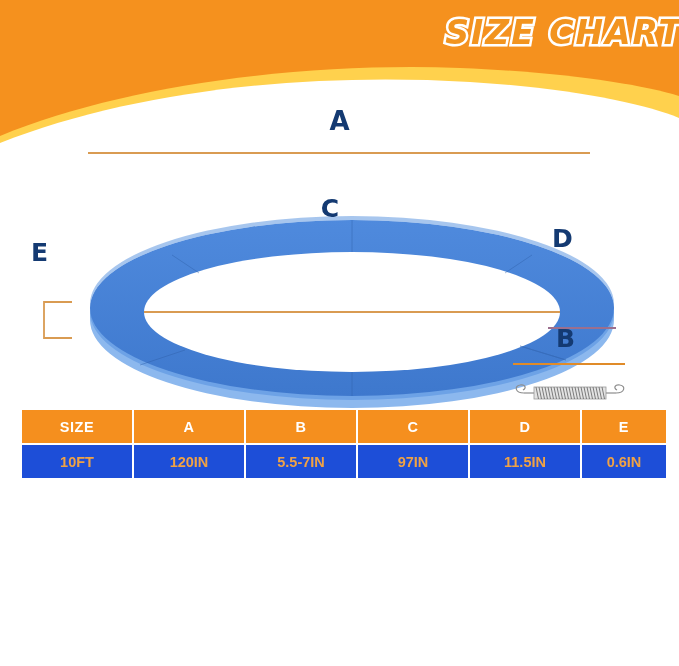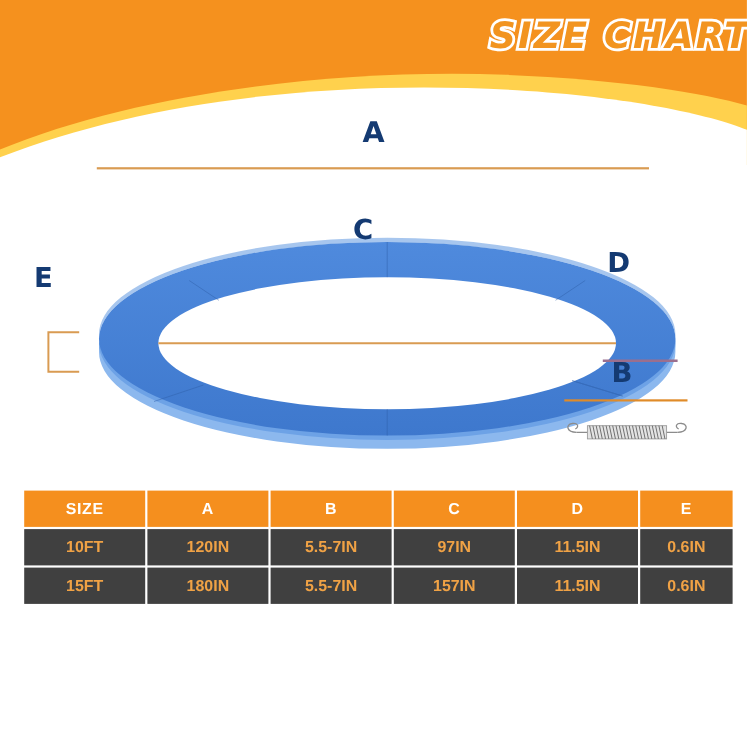--- a/index.html
+++ b/index.html
@@ -54,21 +54,21 @@
   #label-B{left:556px;top:226px;font-size:25px;}
 
   .rule-line{
     position:absolute;height:2px;background:#d99b52;
   }
   #line-A{left:88px;top:52px;width:502px;}
   #line-B{left:513px;top:263px;width:112px;height:2px;background:#e08b29;}
 
   
   #size-table{
-    position:absolute;left:20px;top:444px;
+    position:absolute;left:20px;top:408px;
     width:638px;
     border-collapse:separate;
     border-spacing:2px 2px;
     table-layout:fixed;
   }
   #size-table th,#size-table td{
     height:33px;
     text-align:center;
     vertical-align:middle;
     font-size:14.5px;
@@ -76,21 +76,21 @@
     font-family:"Liberation Sans", sans-serif;
     padding:0;
     white-space:nowrap;
   }
   #size-table th{
     background:#f58f1e;
     color:#ffffff;
     letter-spacing:.6px;
   }
   tr.row-odd td{
-    background:#404040;
+    background:#1d4ed8;
     color:#f0a245;
   }
   tr.row-even td{
     background:#f58f1e;
     color:#ffffff;
   }
   col.c-size{width:110px;}
   col.c-a{width:110px;}
   col.c-b{width:110px;}
   col.c-c{width:110px;}
@@ -212,22 +212,14 @@
   </thead>
   <tbody>
     <tr class="row-odd">
       <td>10FT</td>
       <td>120IN</td>
       <td>5.5-7IN</td>
       <td>97IN</td>
       <td>11.5IN</td>
       <td>0.6IN</td>
     </tr>
-    <tr class="row-odd">
-      <td>15FT</td>
-      <td>180IN</td>
-      <td>5.5-7IN</td>
-      <td>157IN</td>
-      <td>11.5IN</td>
-      <td>0.6IN</td>
-    </tr>
   </tbody>
 </table>
 
 </body></html>

